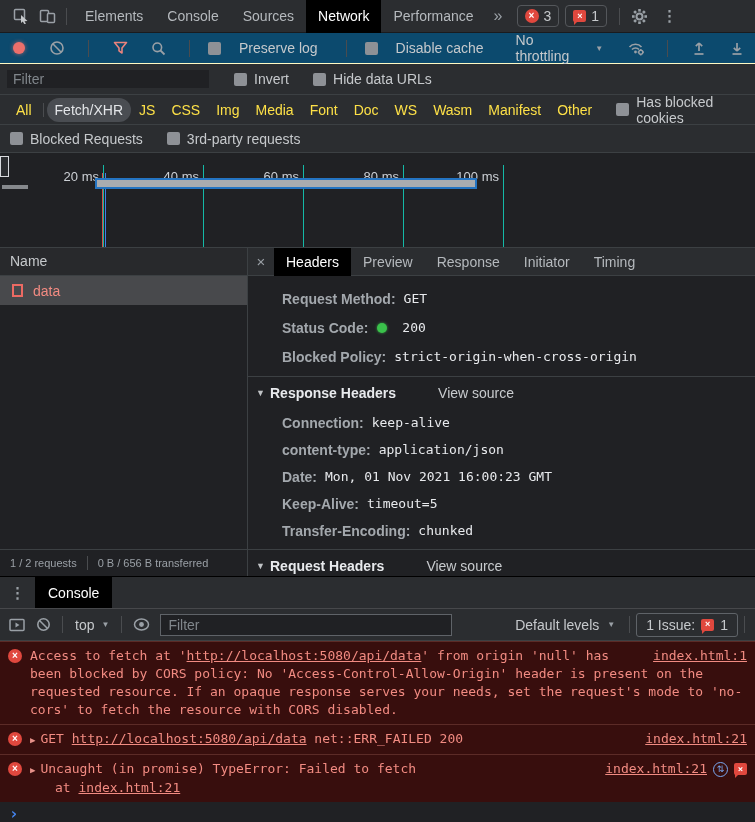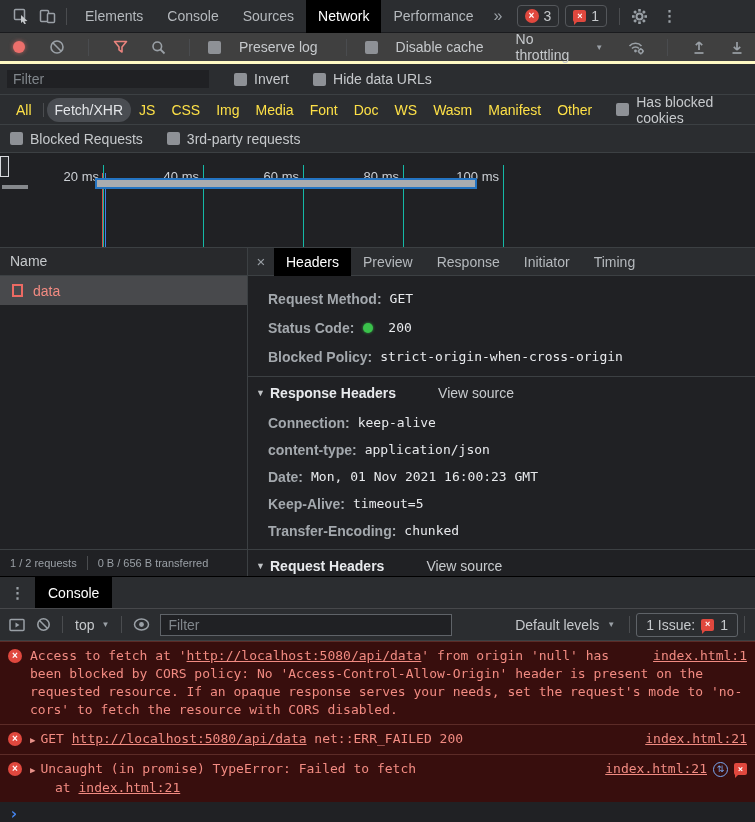--- a/index.html
+++ b/index.html
@@ -22,21 +22,21 @@
   .tabbar .tool-tab { height: 33px; padding: 0 12px; display: flex; align-items: center; color: #b5b9bd; cursor: pointer; }
   .tabbar .tool-tab.active { background: #000000; color: #ffffff; }
   .more-tabs { color: #9aa0a6; font-size: 16px; padding: 0 8px; cursor: pointer; }
   .badge-box { display: flex; align-items: center; border: 1px solid #54575b; border-radius: 4px; padding: 2px 7px; margin-left: 6px; cursor: pointer; gap: 5px; color: #c6c9cc; }
   .err-circle { width: 14px; height: 14px; border-radius: 50%; background: #e0483e; color: #fff; font-size: 10px; font-weight: bold; display: flex; align-items: center; justify-content: center; line-height: 1; }
   .issue-flag { position: relative; width: 13px; height: 12px; border-radius: 2px; background: #e0483e; color: #fff; font-size: 9px; font-weight: bold; display: flex; align-items: center; justify-content: center; line-height: 1; }
   .issue-flag::after { content: ""; position: absolute; left: 1px; bottom: -3px; border: 3px solid transparent; border-top-color: #e0483e; border-left-color: #e0483e; width: 0; height: 0; }
   .kebab { color: #9aa0a6; font-size: 15px; font-weight: bold; padding: 0 10px; cursor: pointer; letter-spacing: 0; }
 
   
-  .net-toolbar { height: 31px; background: #404040; border-bottom: 3px solid #fef9c3; flex: none; padding: 0 6px; gap: 12px; }
+  .net-toolbar { height: 31px; background: #0c4a6e; border-bottom: 1px solid #fef9c3; flex: none; padding: 0 6px; gap: 12px; }
   .record-dot { width: 12px; height: 12px; border-radius: 50%; background: #ec6f6b; box-shadow: 0 0 4px rgba(236,111,107,.7); margin: 0 7px; cursor: pointer; flex: none; }
   .toolbar-label { margin: 0 10px 0 6px; white-space: nowrap; cursor: default; }
   .cb { width: 13px; height: 13px; background: #8e9196; border-radius: 2px; display: inline-block; flex: none; cursor: pointer; }
   .throttle { margin-left: 10px; display: flex; align-items: center; gap: 26px; cursor: pointer; }
   .caret { font-size: 8px; color: #9aa0a6; }
 
   
   .filter-row { height: 31px; background: #2b2d30; border-bottom: 1px solid #3c4043; flex: none; padding: 0 6px; }
   .filter-input { width: 204px; height: 20px; background: #202124; border: 1px solid #2b2d30; color: #e8eaed; font: 14px "Liberation Sans", sans-serif; padding: 0 6px; outline: none; }
   .filter-input::placeholder { color: #80868b; }
@@ -68,21 +68,21 @@
   .req-fill { flex: 1; }
   .req-summary { height: 27px; border-top: 1px solid #3c4043; display: flex; align-items: center; padding: 0 10px; color: #9aa0a6; font-size: 11px; white-space: nowrap; overflow: hidden; flex: none; gap: 10px; }
   .req-summary .s2 { overflow: hidden; flex: 1; }
 
   .detail-pane { flex: 1; display: flex; flex-direction: column; overflow: hidden; background: #202124; }
   .detail-tabs { height: 28px; background: #2b2d30; border-bottom: 1px solid #3c4043; display: flex; align-items: center; flex: none; }
   .detail-close { width: 26px; text-align: center; color: #9aa0a6; font-size: 15px; cursor: pointer; flex: none; }
   .detail-tab { height: 28px; padding: 0 12px; display: flex; align-items: center; color: #b5b9bd; cursor: pointer; white-space: nowrap; }
   .detail-tab.active { background: #000000; color: #ffffff; }
   .detail-body { flex: 1; overflow: hidden; padding-top: 8px; }
-  .kv { height: 29px; display: flex; align-items: center; padding-left: 20px; }
+  .kv { height: 29px; display: flex; align-items: center; padding-left: 34px; }
   .kv .k { font-weight: bold; color: #a3a8ad; white-space: nowrap; }
   .kv .v { margin-left: 8px; color: #e8eaed; font-family: "DejaVu Sans Mono", monospace; font-size: 13px; white-space: nowrap; }
   .status-dot { width: 10px; height: 10px; border-radius: 50%; background: #3ac24b; box-shadow: 0 0 3px rgba(58,194,75,.8); margin: 0 7px 0 9px; flex: none; }
   .divider { border-top: 1px solid #3c4043; margin-top: 5px; }
   .section-h { height: 32px; display: flex; align-items: center; padding-left: 8px; cursor: pointer; }
   .tri { font-size: 9px; color: #c0c3c6; width: 14px; flex: none; }
   .section-title { font-weight: bold; color: #e8eaed; }
   .view-source { margin-left: 42px; color: #c8cbce; cursor: pointer; }
 
   

